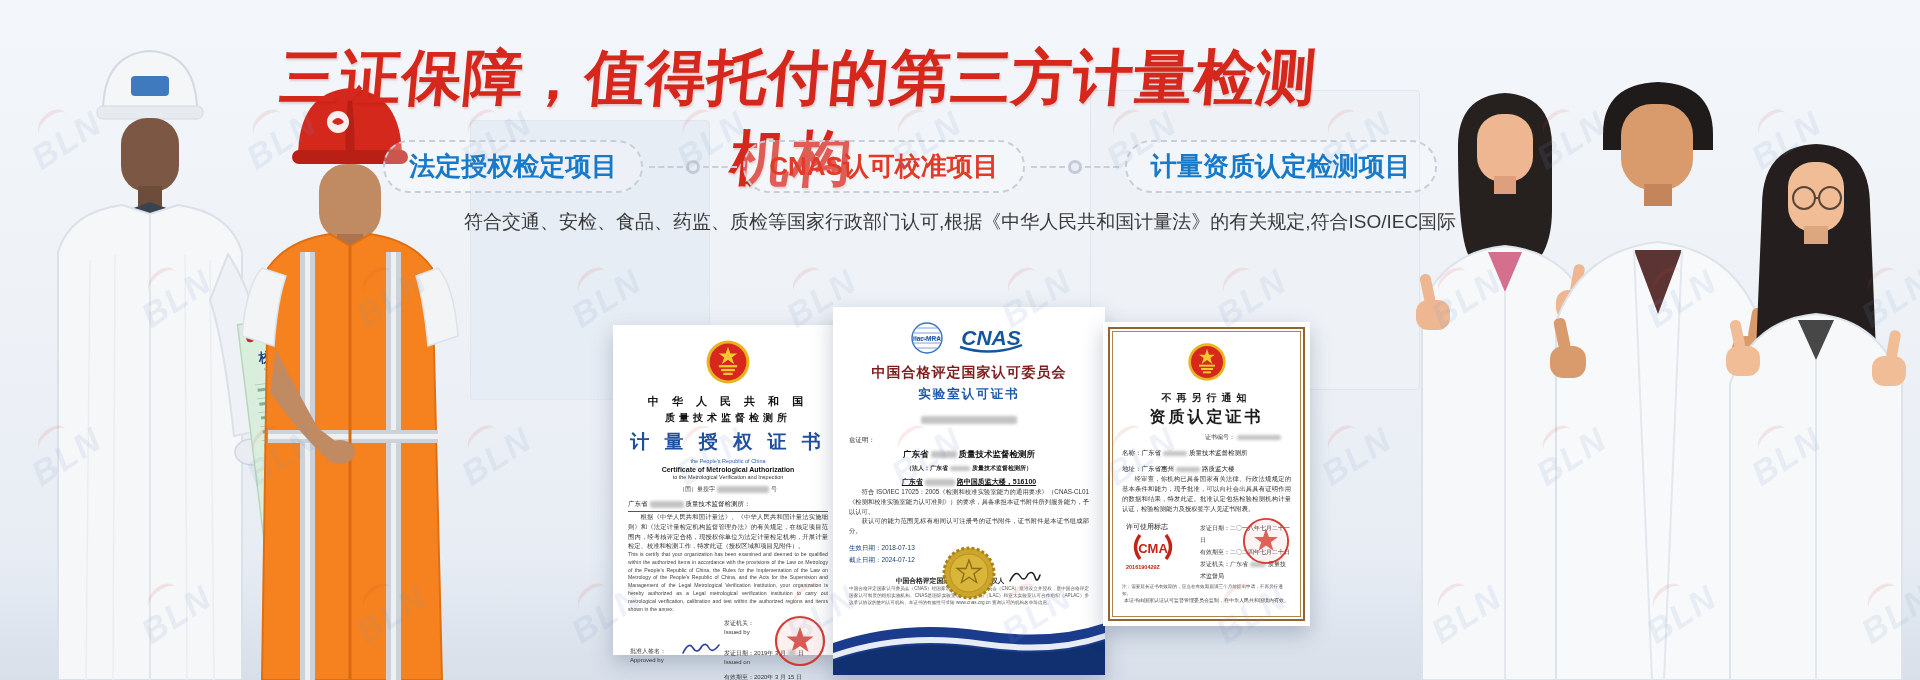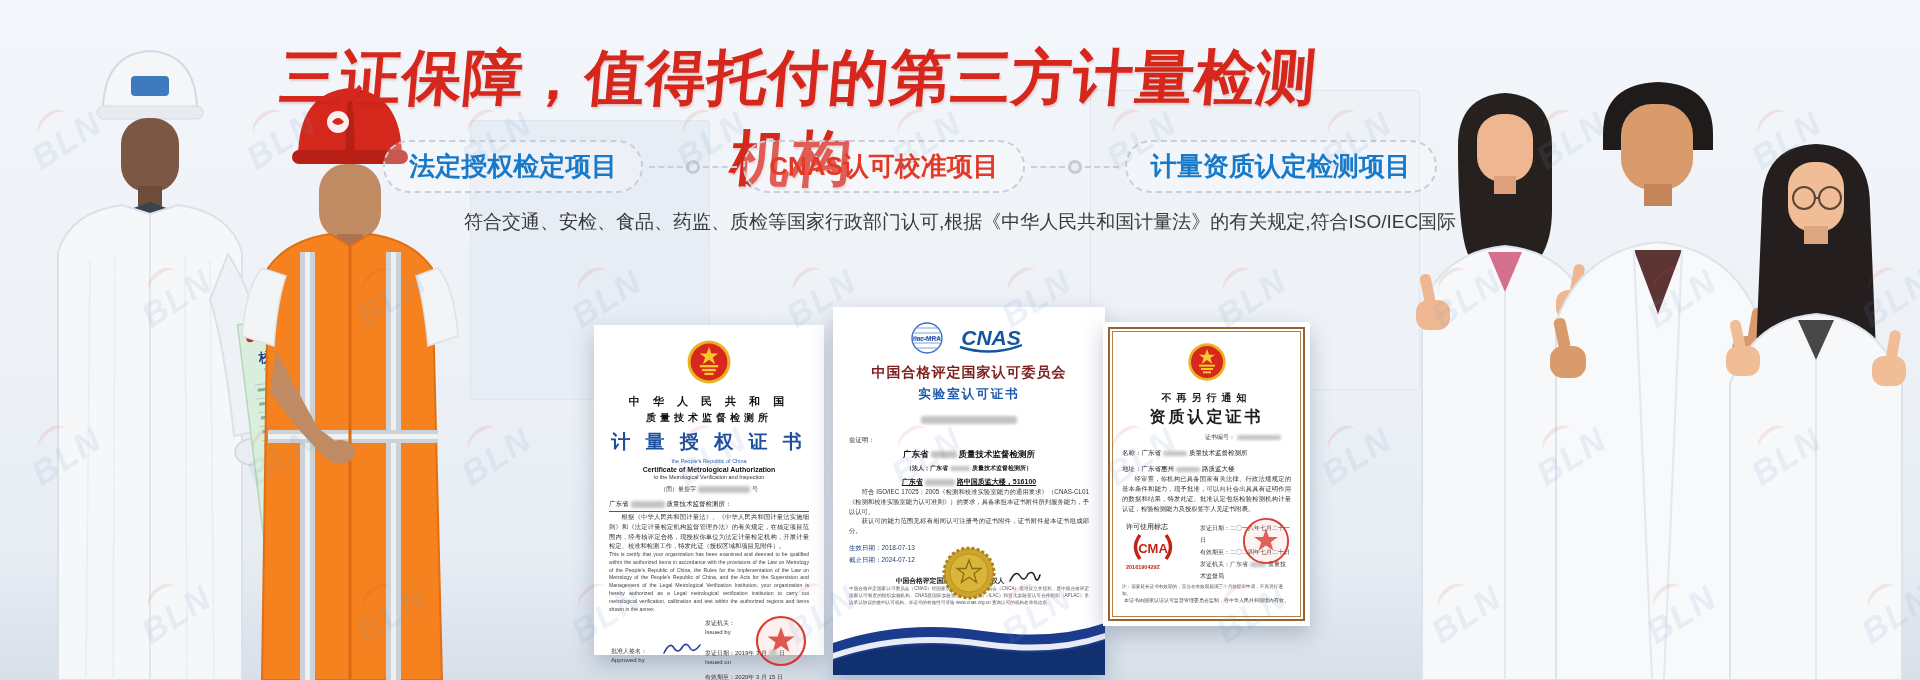--- a/index.html
+++ b/index.html
@@ -35,21 +35,21 @@
   
   .desc{position:absolute;left:460px;top:202px;width:1000px;text-align:center;z-index:20;
         font-size:19px;color:#3a3a3a;line-height:40px;}
   
   .cert{position:absolute;background:#fff;box-shadow:0 8px 20px rgba(60,80,110,.30);z-index:10;
         color:#333;}
   .rd{display:inline-block;height:7px;background:#c3c3c3;border-radius:2px;filter:blur(1.6px);
       vertical-align:middle;margin:0 2px;}
   .cert p{margin:0;}
   
-  .cert-a{left:594px;top:325px;width:230px;height:330px;padding:12px 15px 8px;text-align:center;}
+  .cert-a{left:613px;top:325px;width:230px;height:330px;padding:12px 15px 8px;text-align:center;}
   .ca-country{font-size:11px;font-weight:bold;letter-spacing:5px;margin-top:5px;color:#111;}
   .ca-agency{font-size:10px;font-weight:bold;letter-spacing:4px;margin-top:2px;color:#111;}
   .ca-title{font-size:19px;font-weight:bold;letter-spacing:5px;color:#1d4f9e;margin-top:4px;}
   .ca-en1{font-size:5.5px;color:#2a5daa;margin-top:3px;}
   .ca-en2{font-size:7px;font-weight:bold;color:#111;margin-top:2px;}
   .ca-en3{font-size:5.5px;color:#333;margin-top:1px;}
   .ca-no{font-size:6px;margin-top:5px;color:#444;}
   .ca-addr{font-size:6.5px;margin-top:6px;text-align:left;border-bottom:1px solid #555;
            padding-bottom:2px;color:#222;}
   .ca-body{font-size:6.3px;line-height:1.55;text-align:justify;text-indent:2em;margin-top:5px;color:#333;}

